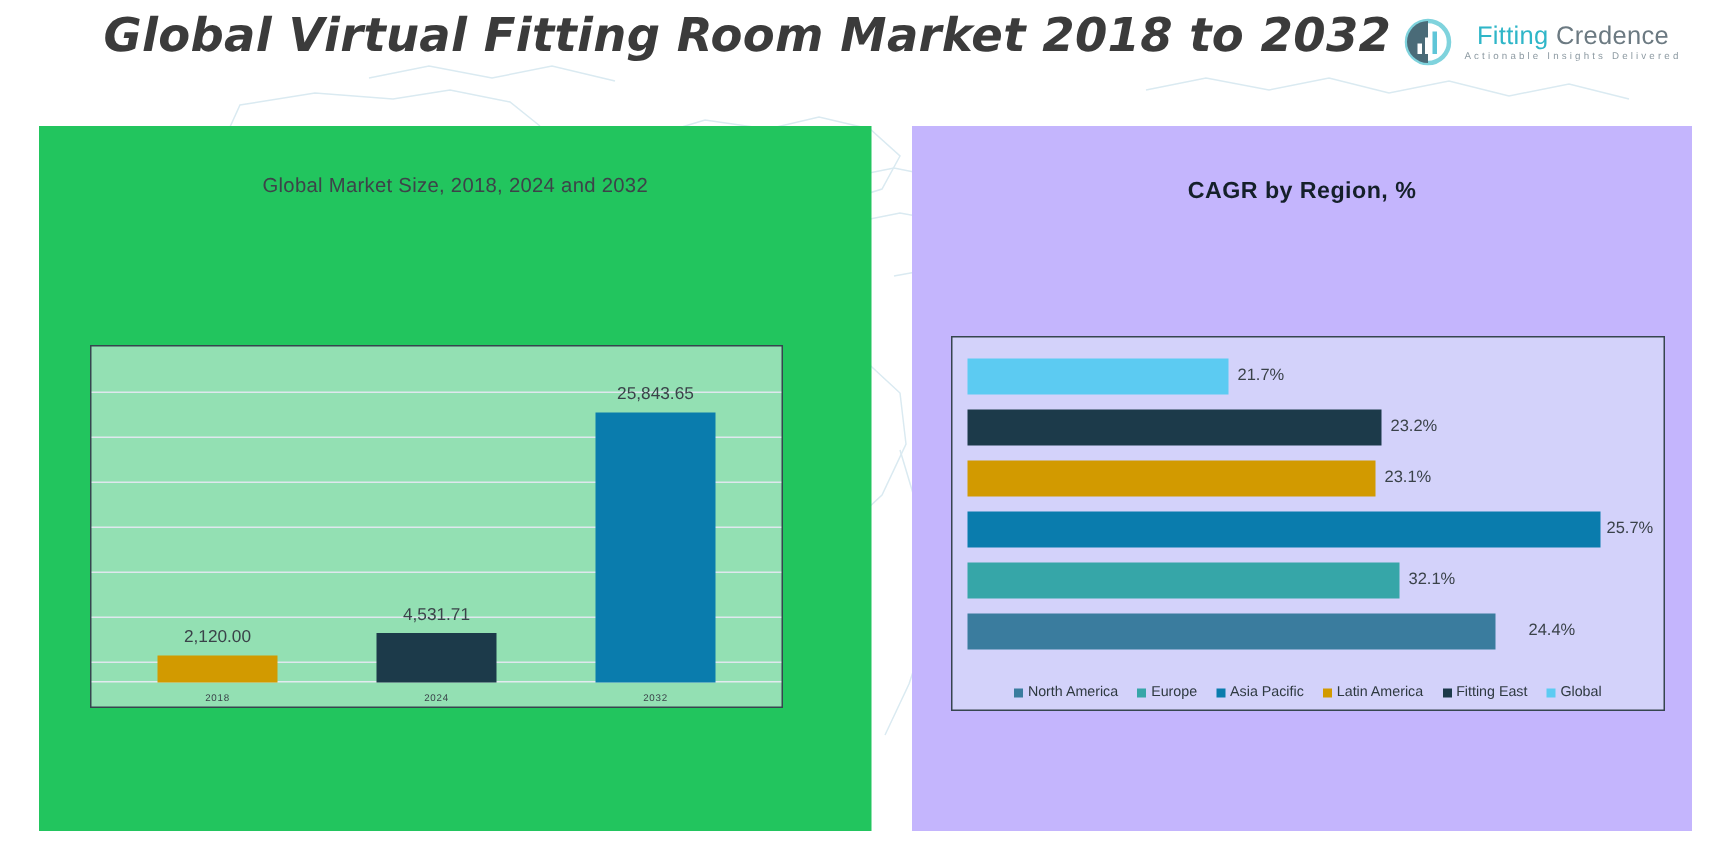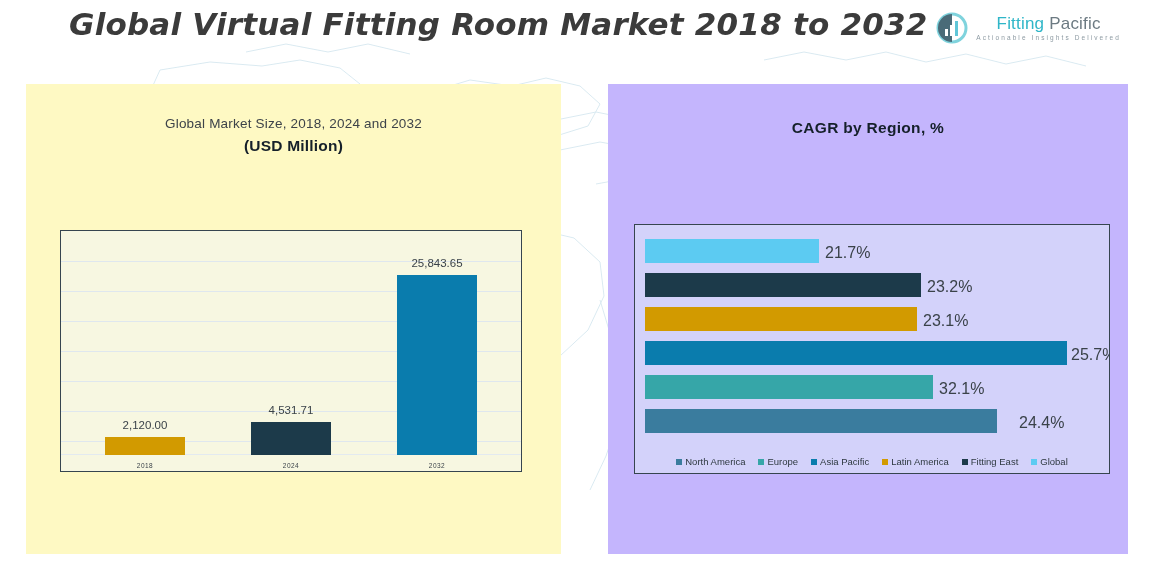--- a/index.html
+++ b/index.html
@@ -25,21 +25,21 @@
   .logo{position:absolute;right:42px;top:12px;display:flex;align-items:center;gap:8px;}
   .logo-mark{width:32px;height:32px;position:relative;flex:0 0 auto;}
   .logo-text{display:flex;flex-direction:column;line-height:1;}
   .logo-name{font-size:17px;color:#6c7a82;letter-spacing:.2px;white-space:nowrap;}
   .logo-name .c1{color:#2fb6c8;}
   .logo-name .c2{color:#6c7a82;}
   .logo-tag{font-size:6.5px;color:#8d9aa2;letter-spacing:2.1px;margin-top:3px;white-space:nowrap;}
 
   
   .panel{position:absolute;z-index:2;}
-  .panel-left{left:26px;top:84px;width:535px;height:470px;background:#fef9c3;}
+  .panel-left{left:26px;top:84px;width:535px;height:470px;background:#22c55e;padding-left:20px;}
   .panel-right{left:608px;top:84px;width:520px;height:470px;background:#c4b5fd;}
 
   .panel-head{position:absolute;left:0;right:0;text-align:center;color:#222;}
   .ph-line1{font-size:13.5px;color:#3d4349;letter-spacing:.2px;}
   .ph-line2{font-size:15.5px;font-weight:bold;color:#15202a;margin-top:6px;letter-spacing:.2px;}
   .ph-single{font-size:15.5px;font-weight:bold;color:#15202a;letter-spacing:.3px;}
 
   
   .plot{position:absolute;border:1.6px solid #36454f;box-sizing:border-box;overflow:hidden;}
   .plot-left{left:34px;top:146px;width:462px;height:242px;background:rgba(240,245,250,.55);}
@@ -54,21 +54,21 @@
     white-space:nowrap;
   }
   .xtick{
     position:absolute;bottom:2px;text-align:center;font-size:6.5px;color:#3a4249;
     letter-spacing:.5px;
   }
   .axis-base{position:absolute;left:0;right:0;bottom:16px;height:1px;background:#e3eaf0;}
 
   
   .hbar{position:absolute;left:10px;}
-  .hbar-label{position:absolute;font-size:16px;color:#3a4249;white-space:nowrap;}
+  .hbar-label{position:absolute;font-size:11px;color:#3a4249;white-space:nowrap;}
 
   
   .legend{
     position:absolute;left:0;right:0;bottom:6px;
     display:flex;justify-content:center;align-items:flex-end;gap:13px;
     font-size:9.5px;color:#2e3940;
   }
   .legend-item{display:flex;align-items:center;gap:3px;white-space:nowrap;}
   .legend-swatch{width:6px;height:6px;display:inline-block;}
 </style>
@@ -120,31 +120,30 @@
           <circle cx="16" cy="16" r="14" fill="none" stroke="#7fd3dd" stroke-width="3"></circle>
           <path d="M16,2 A14,14 0 0,0 16,30 Z" fill="#4a6b78"></path>
           <rect x="9" y="17" width="3" height="7" fill="#ffffff"></rect>
           <rect x="14" y="13" width="3" height="11" fill="#ffffff"></rect>
           <rect x="19" y="9" width="3" height="15" fill="#5fc6d8"></rect>
         </svg>
       </div>
       <div class="logo-text">
         <div class="logo-name">
           <span class="c1">Fitting</span>
-          <span class="c2">Pacific</span>
+          <span class="c2">Credence</span>
         </div>
         <div class="logo-tag">Actionable Insights Delivered</div>
       </div>
     </div>
   </div>
 
   <div class="panel panel-left">
     <div class="panel-head" style="top:32px;">
       <div class="ph-line1">Global Market Size, 2018, 2024 and 2032</div>
-      <div class="ph-line2">(USD Million)</div>
     </div>
 
     <div class="plot plot-left">
       <div class="gridline" style="top:30px;"></div>
       <div class="gridline" style="top:60px;"></div>
       <div class="gridline" style="top:90px;"></div>
       <div class="gridline" style="top:120px;"></div>
       <div class="gridline" style="top:150px;"></div>
       <div class="gridline" style="top:180px;"></div>
       <div class="gridline" style="top:210px;"></div>

